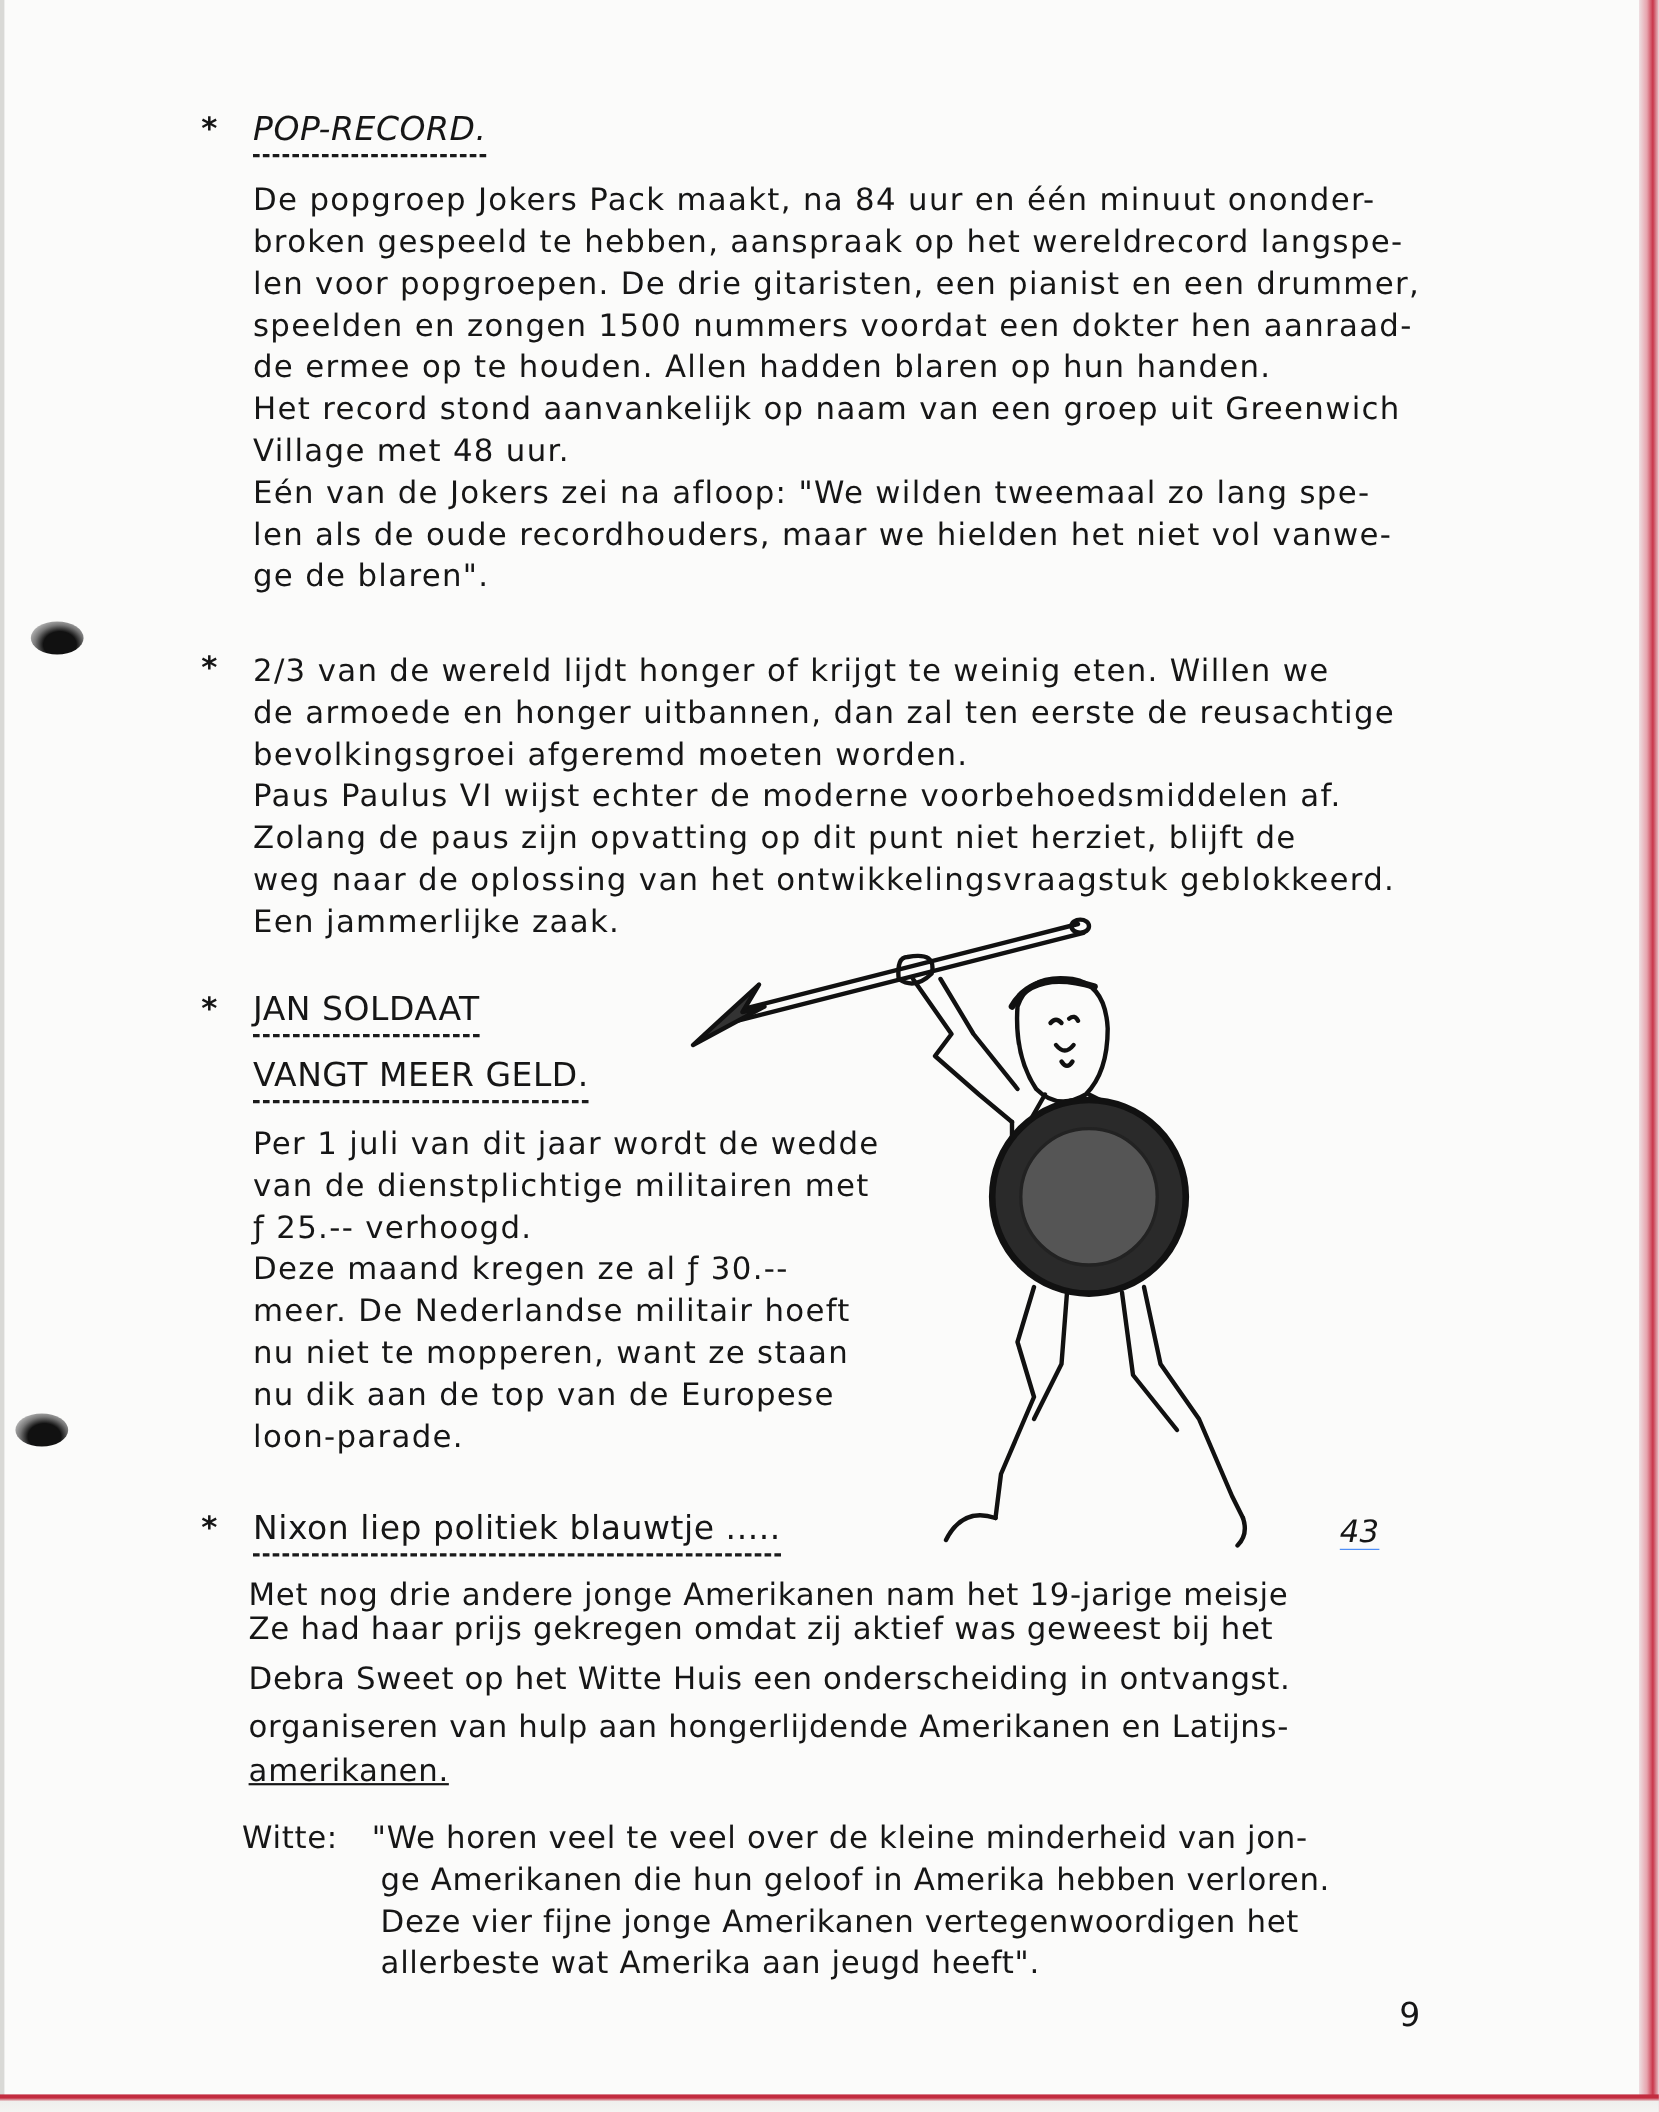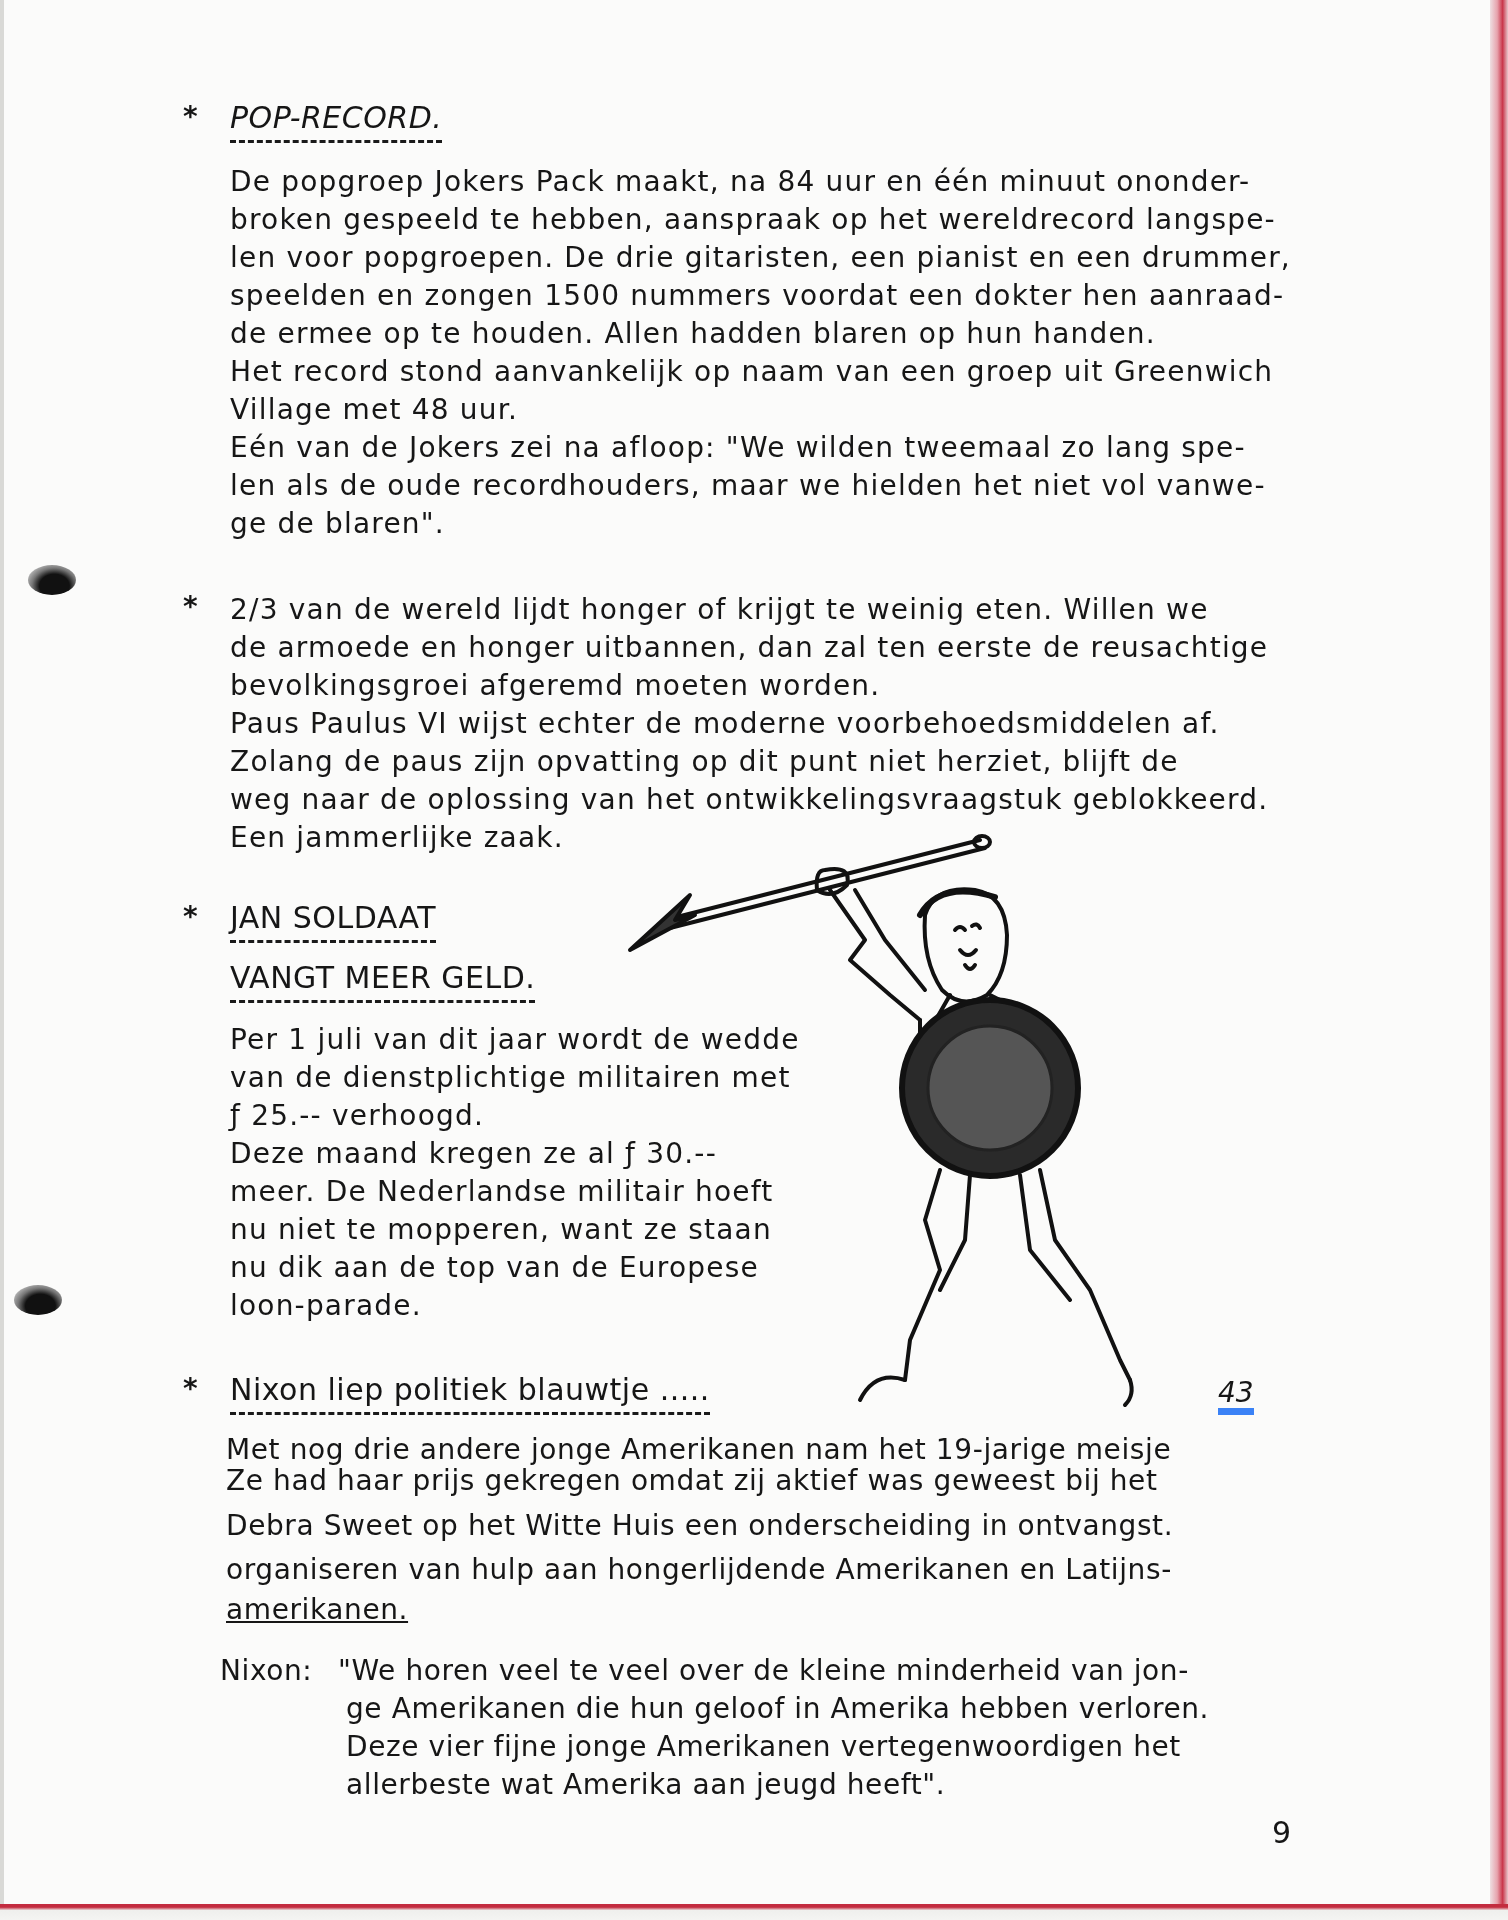--- a/index.html
+++ b/index.html
@@ -122,34 +122,34 @@
   <circle cx="370" cy="268" r="62" fill="#555" stroke="#222" stroke-width="3"></circle>
 
   <path d="M320 350 L305 400 L320 450 L290 520 L285 560"></path>
   <path d="M420 350 L435 420 L470 470 L500 540 L510 560"></path>
   <path d="M350 355 L345 420 L320 470"></path>
   <path d="M400 355 L410 430 L450 480"></path>
   <path d="M285 560 q-30 -10 -45 20"></path>
   <path d="M510 560 q5 15 -5 25"></path>
 </svg>
 
-<div style="position:absolute;left:1218px;top:1378px;font-size:28px;font-style:italic;border-bottom:7px solid #3b82f6;line-height:30px;">43</div>
+<div style="position:absolute;left:1218px;top:1378px;font-size:28px;font-style:italic;border-bottom:1px solid #3b82f6;line-height:30px;">43</div>
 
 <span class="bullet" style="left:183px;top:1372px;">*</span>
 <span class="heading" style="left:230px;top:1370px;">Nixon liep politiek blauwtje .....</span>
 
 <div>
   <div class="t" style="left:226px;top:1431px;letter-spacing:0.6px;">Met nog drie andere jonge Amerikanen nam het 19-jarige meisje</div>
   <div class="t" style="left:226px;top:1507px;letter-spacing:0.6px;">Debra Sweet op het Witte Huis een onderscheiding in ontvangst.</div>
   <div class="t" style="left:226px;top:1462px;letter-spacing:0.6px;text-align:right;">Ze had haar prijs gekregen omdat zij aktief was geweest bij het</div>
   <div class="t" style="left:226px;top:1551px;letter-spacing:0.6px;">organiseren van hulp aan hongerlijdende Amerikanen en Latijns-</div>
   <div class="t" style="left:226px;top:1591px;letter-spacing:0.6px;text-decoration:underline;">amerikanen.</div>
 </div>
 
 <div>
-  <div class="t" style="left:220px;top:1652px;letter-spacing:0.6px;">Nixon:</div>
+  <div class="t" style="left:220px;top:1652px;letter-spacing:0.6px;">Witte:</div>
   <div class="t" style="left:338px;top:1652px;letter-spacing:0.6px;">"We horen veel te veel over de kleine minderheid van jon-</div>
   <div class="t" style="left:346px;top:1690px;letter-spacing:0.6px;">ge Amerikanen die hun geloof in Amerika hebben verloren.</div>
   <div class="t" style="left:346px;top:1728px;letter-spacing:0.6px;">Deze vier fijne jonge Amerikanen vertegenwoordigen het</div>
   <div class="t" style="left:346px;top:1766px;letter-spacing:0.6px;">allerbeste wat Amerika aan jeugd heeft".</div>
 </div>
 
 <div class="pagenum" style="left:1272px;top:1815px;">9</div>
 
 </body></html>

